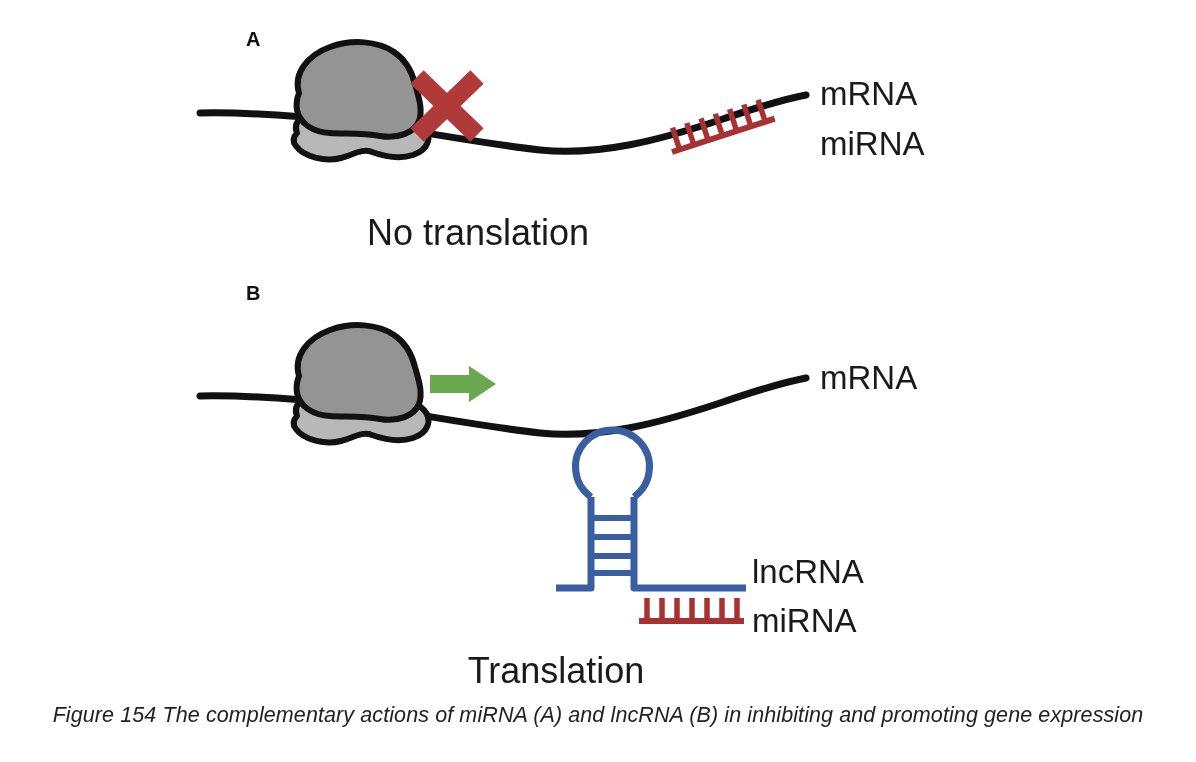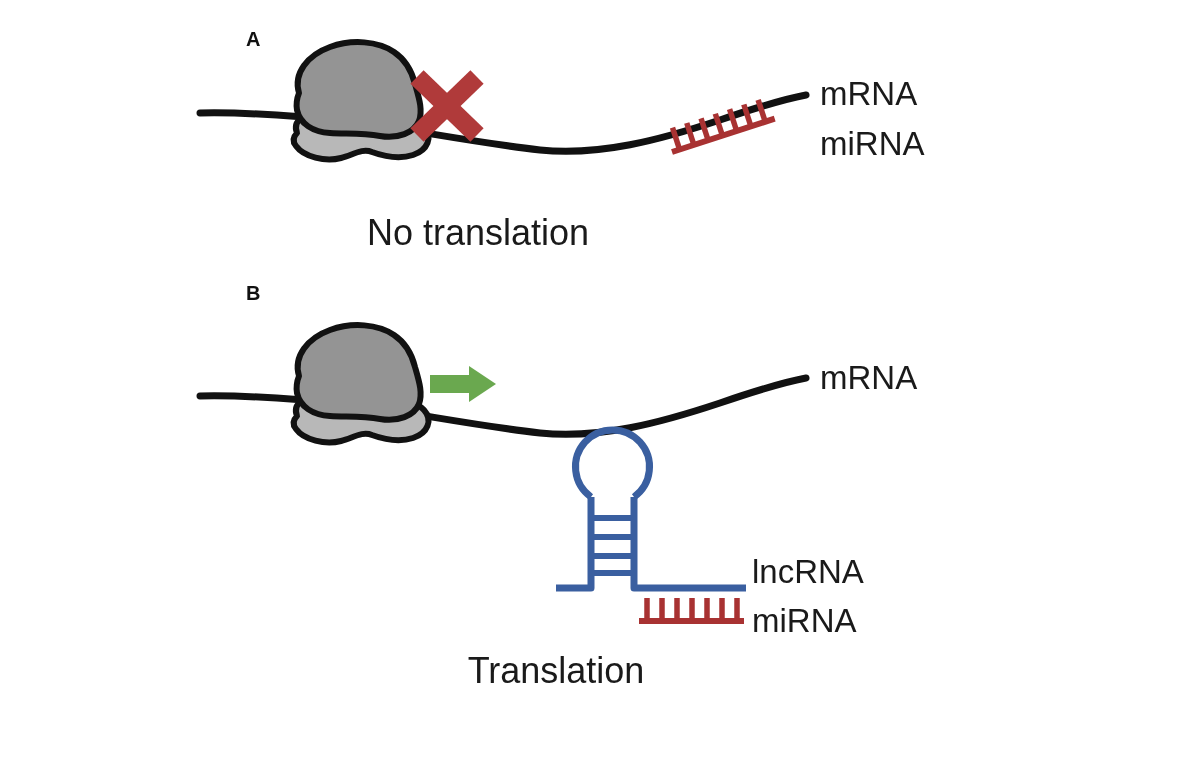--- a/index.html
+++ b/index.html
@@ -196,14 +196,15 @@
       <text class="rna-label" x="820" y="389">mRNA</text>
 
       <text class="rna-label" x="752" y="583">lncRNA</text>
 
       <text class="rna-label" x="752" y="632">miRNA</text>
 
       <text class="state-label" x="556" y="683" text-anchor="middle">Translation</text>
     </g>
   </svg>
 
+  <div class="caption-text">Figure 154 The complementary actions of miRNA (A) and lncRNA (B) in inhibiting and promoting gene expression</div>
 
 </div>
 
 </body></html>

